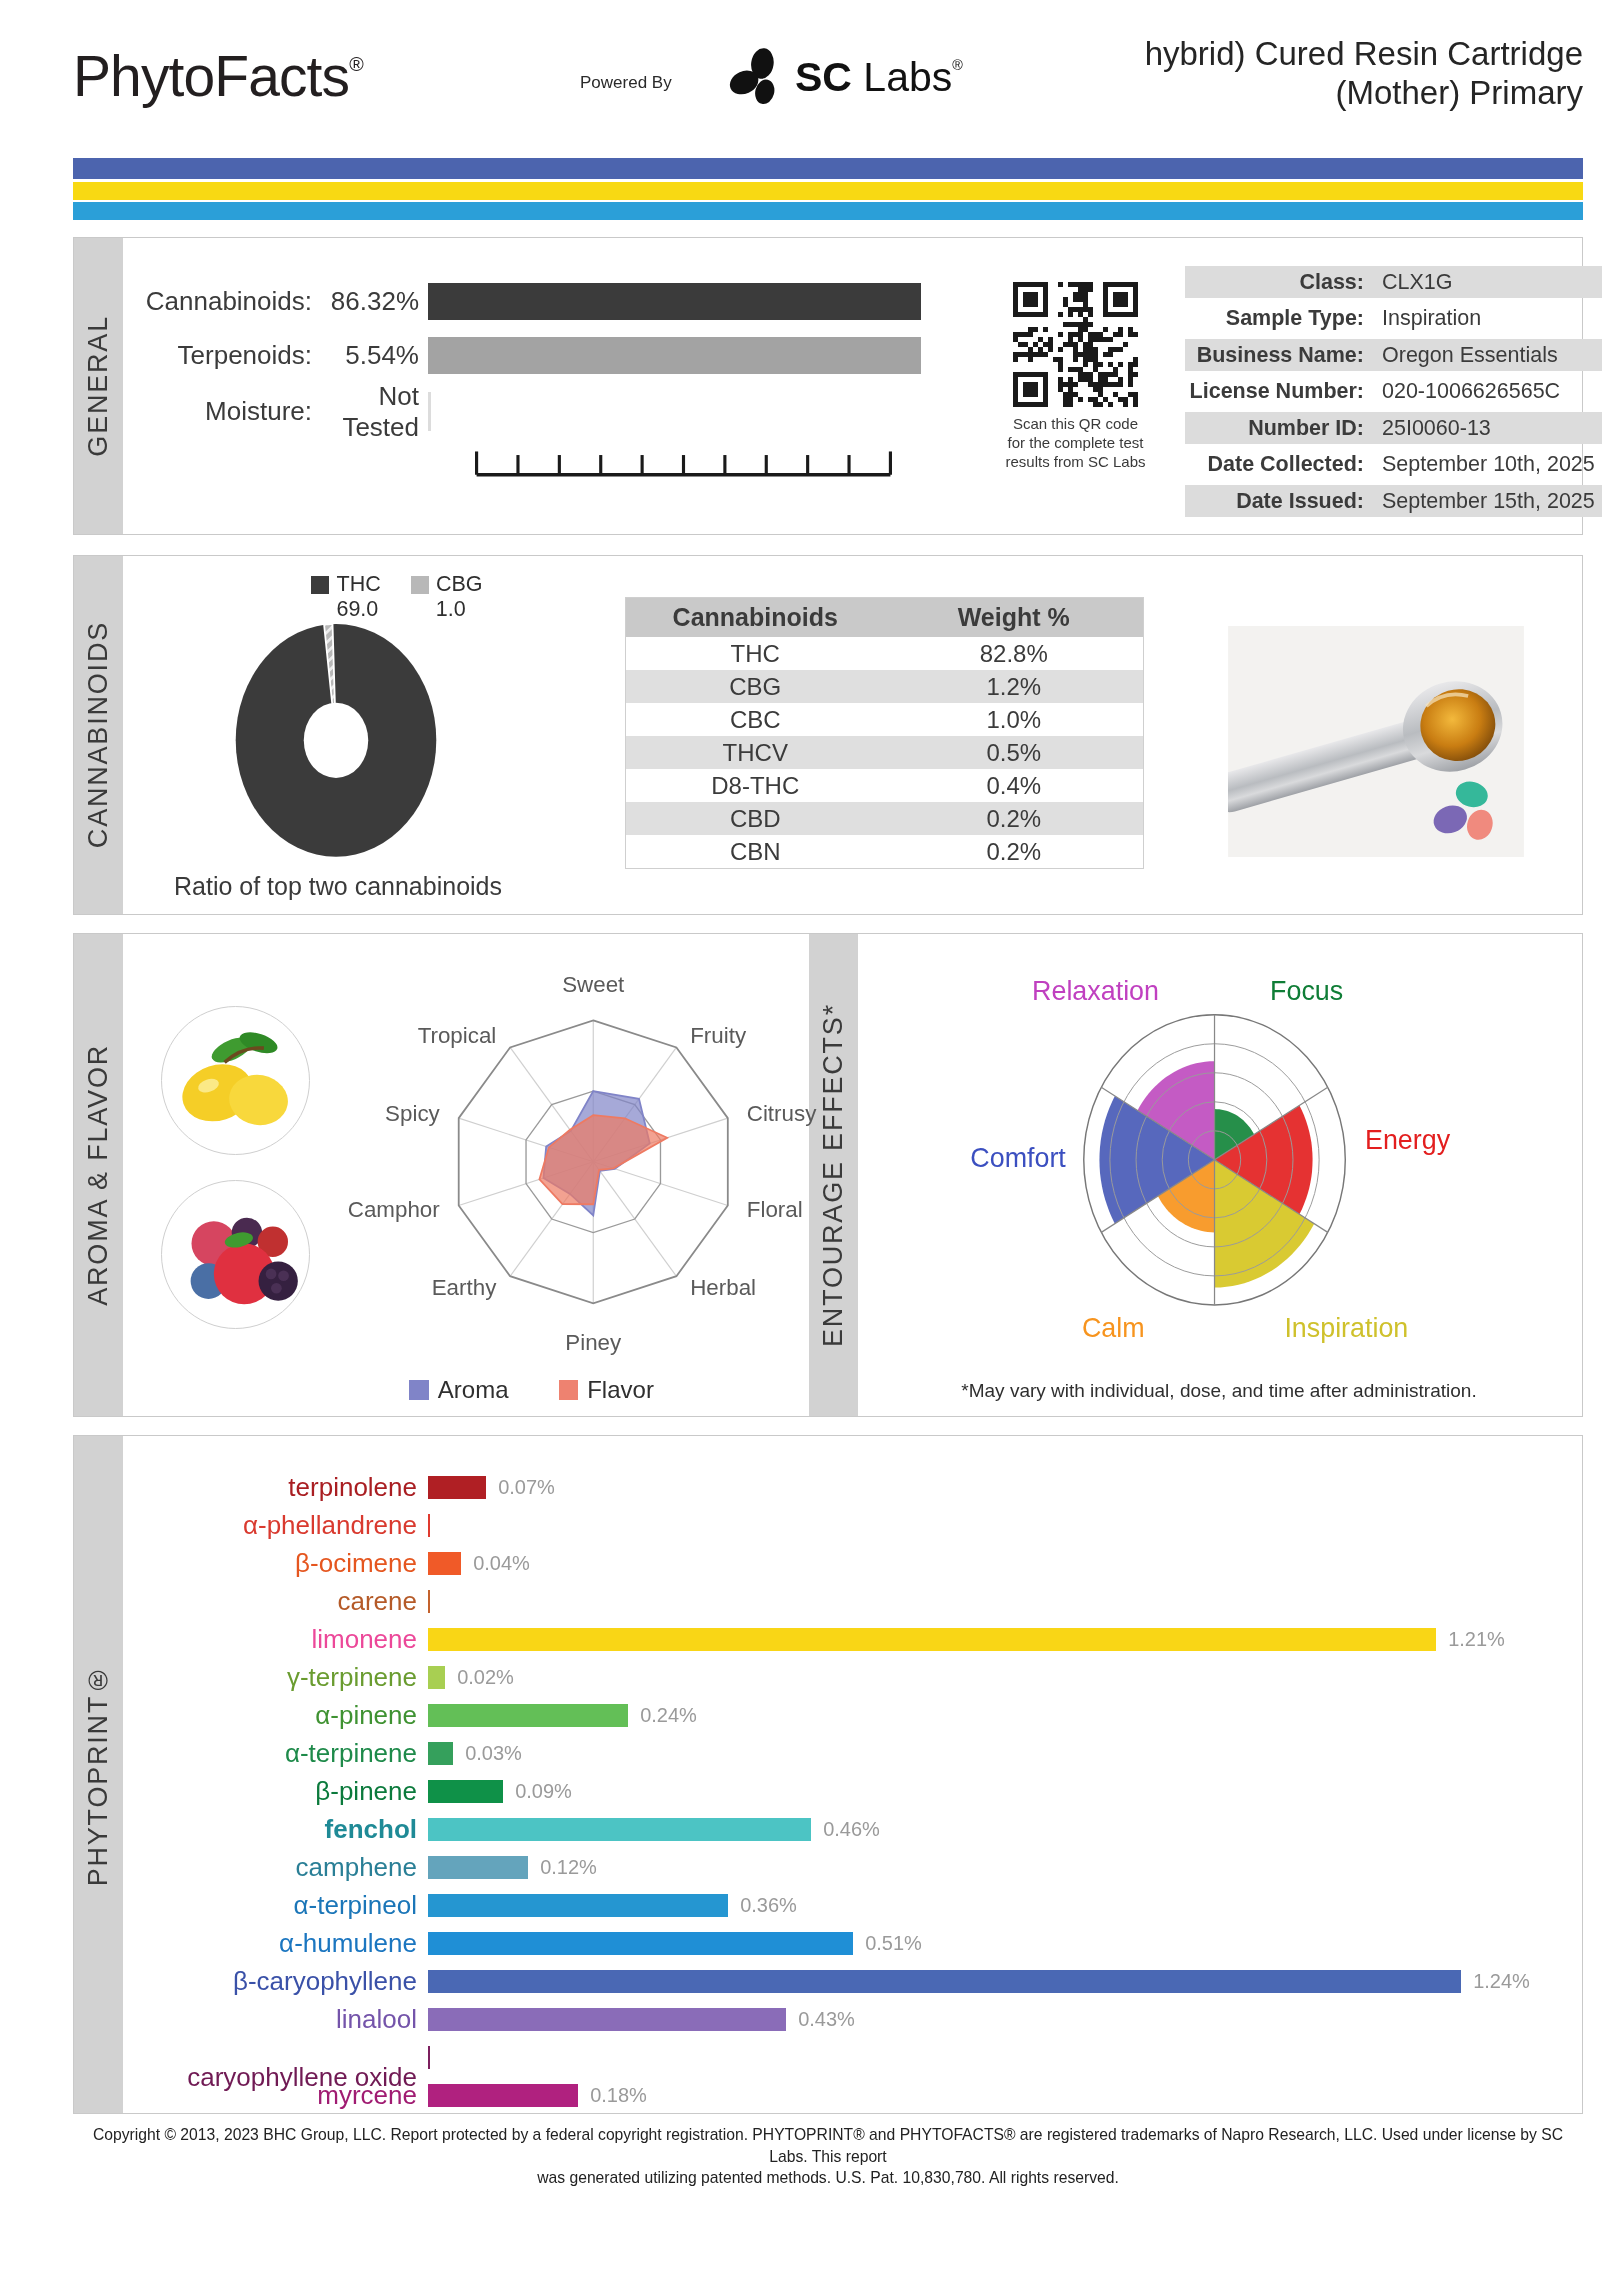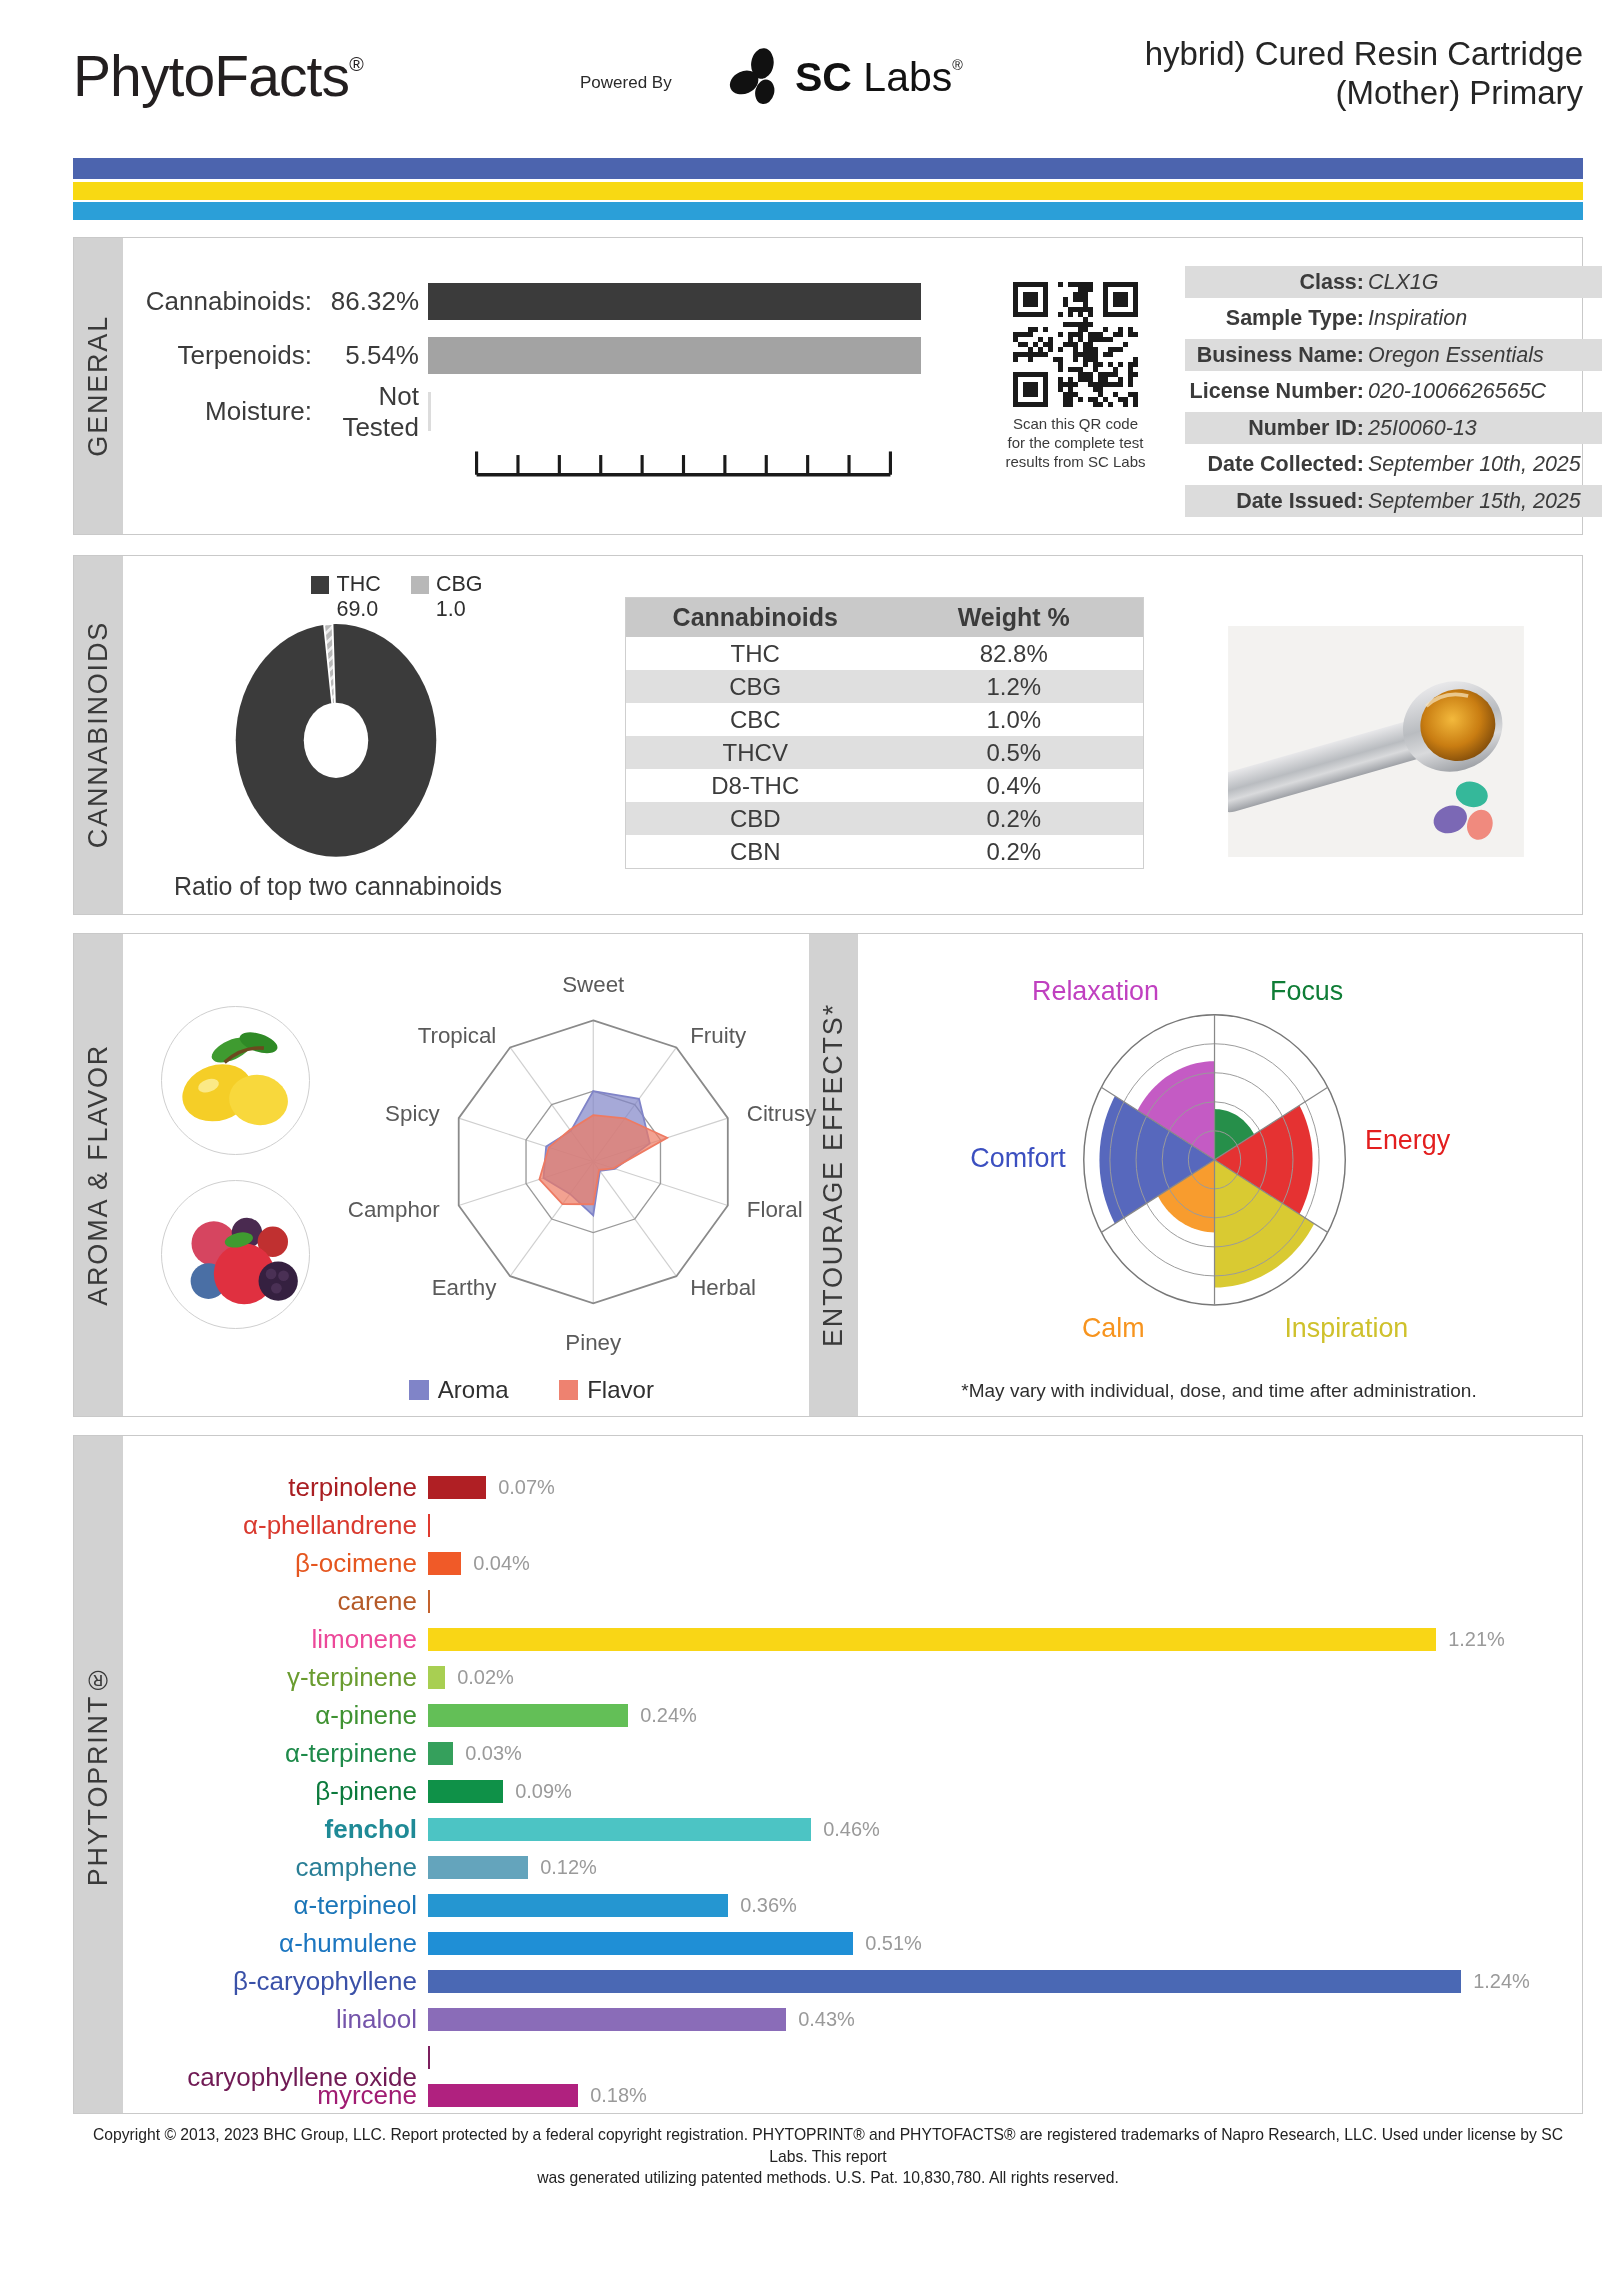--- a/index.html
+++ b/index.html
@@ -37,21 +37,21 @@
   .gen-label{width:189px;text-align:right;flex:none;}
   .gen-value{width:107px;text-align:right;flex:none;}
   .gen-bar{height:37px;margin-left:9px;flex:none;}
   .gen-tick{width:2.7px;height:39px;background:#dcdcdc;margin-left:9px;flex:none;}
   #qr-box{position:absolute;left:890px;top:44px;width:125px;height:125px;}
   #qr-caption{position:absolute;left:836px;top:176px;width:233px;text-align:center;font-size:15px;line-height:19px;color:#3a3a3a;}
   #info-table{position:absolute;left:1062px;top:28px;width:417px;}
   .info-row{display:flex;height:32px;margin-bottom:4.5px;align-items:center;font-size:21.5px;}
   .info-row.gray{background:#dcdcdc;}
   .info-label{width:179px;text-align:right;font-weight:700;flex:none;}
-  .info-value{margin-left:4px;font-style:italic;}
+  .info-value{margin-left:18px;}
 
   
   #donut-legend{position:absolute;left:59px;top:16px;width:430px;display:flex;justify-content:center;gap:30px;}
   .dleg-item{display:flex;flex-direction:column;align-items:flex-start;font-size:21.5px;color:#2f2f2f;}
   .dleg-top{display:flex;align-items:center;gap:7.2px;}
   .dleg-sq{width:18px;height:18px;flex:none;}
   .dleg-val{padding-left:25px;}
   #donut-box{position:absolute;left:59px;top:57px;width:308px;height:260px;}
   #donut-caption{position:absolute;left:0;top:316px;width:430px;text-align:center;font-size:25px;color:#3a3a3a;}
   #cann-table{position:absolute;left:502px;top:41px;width:517px;border:1.8px solid #cfcfcf;}

